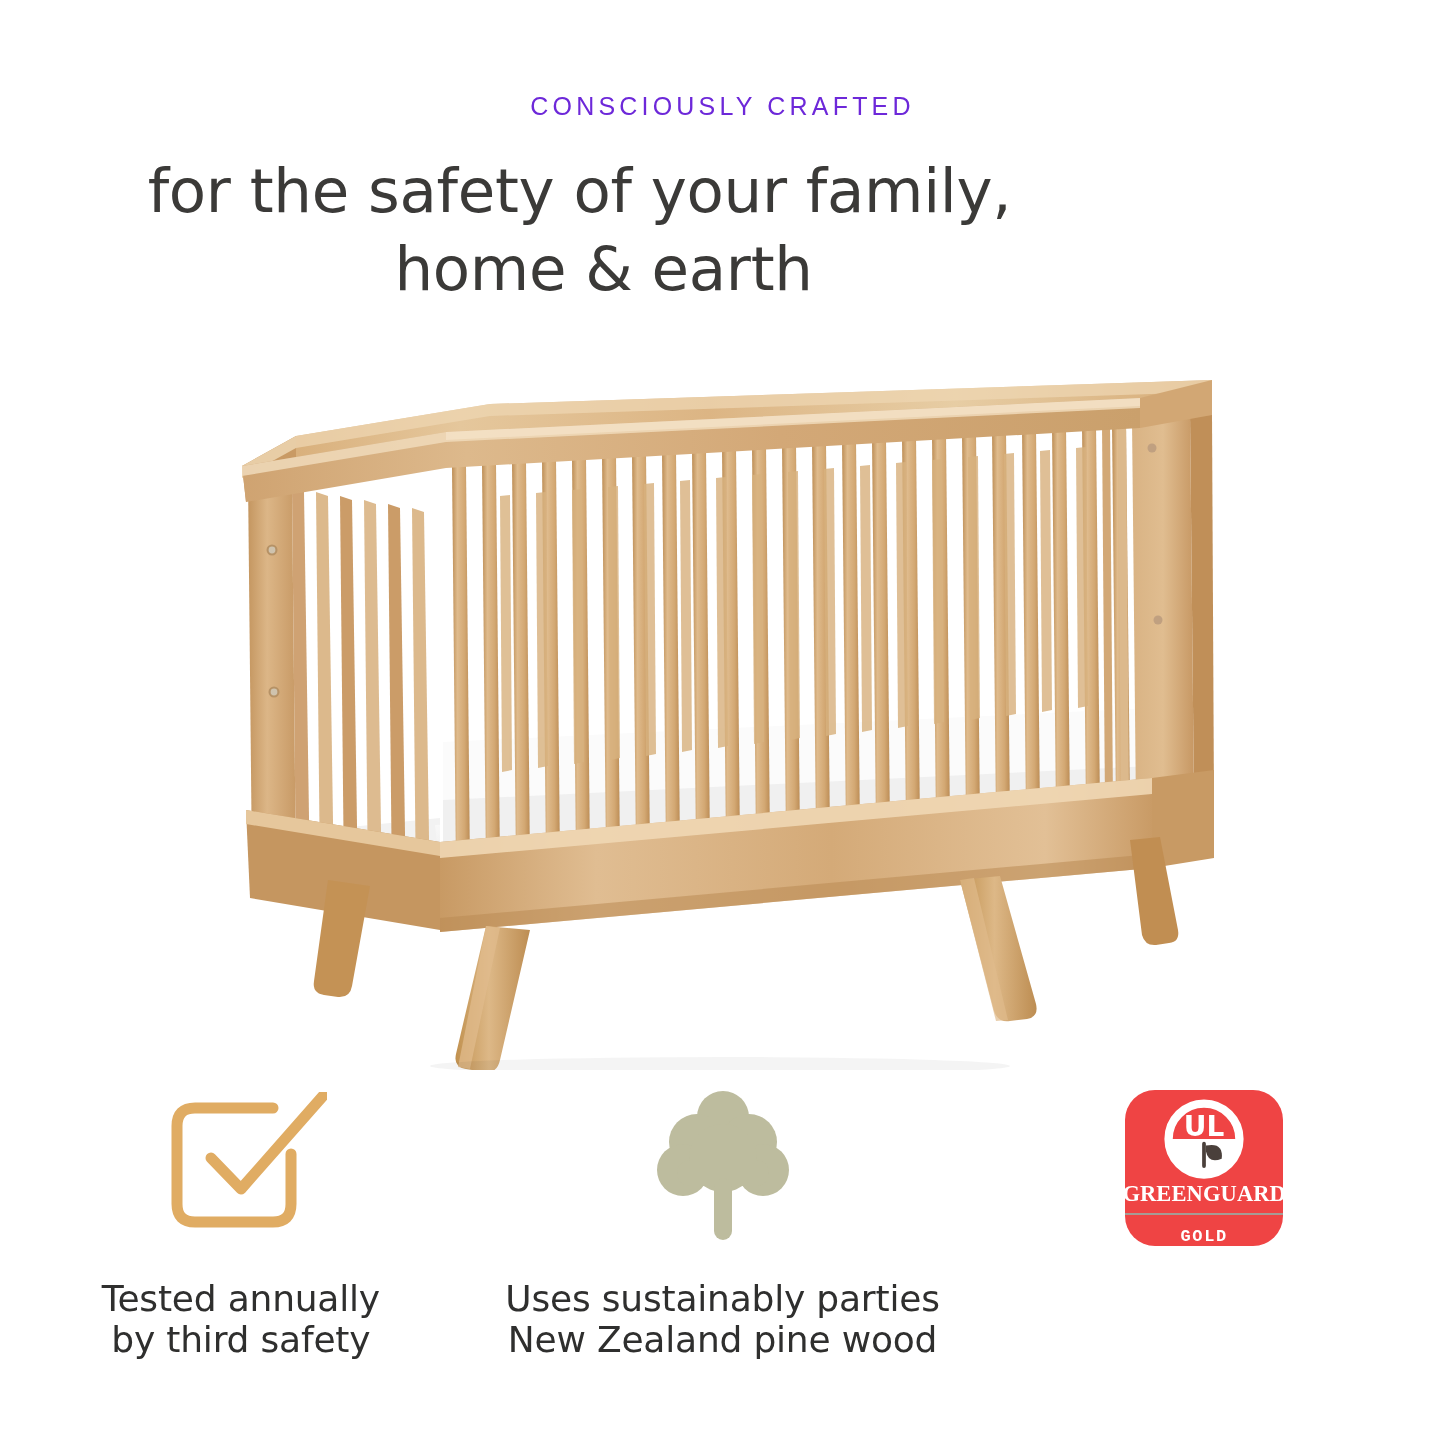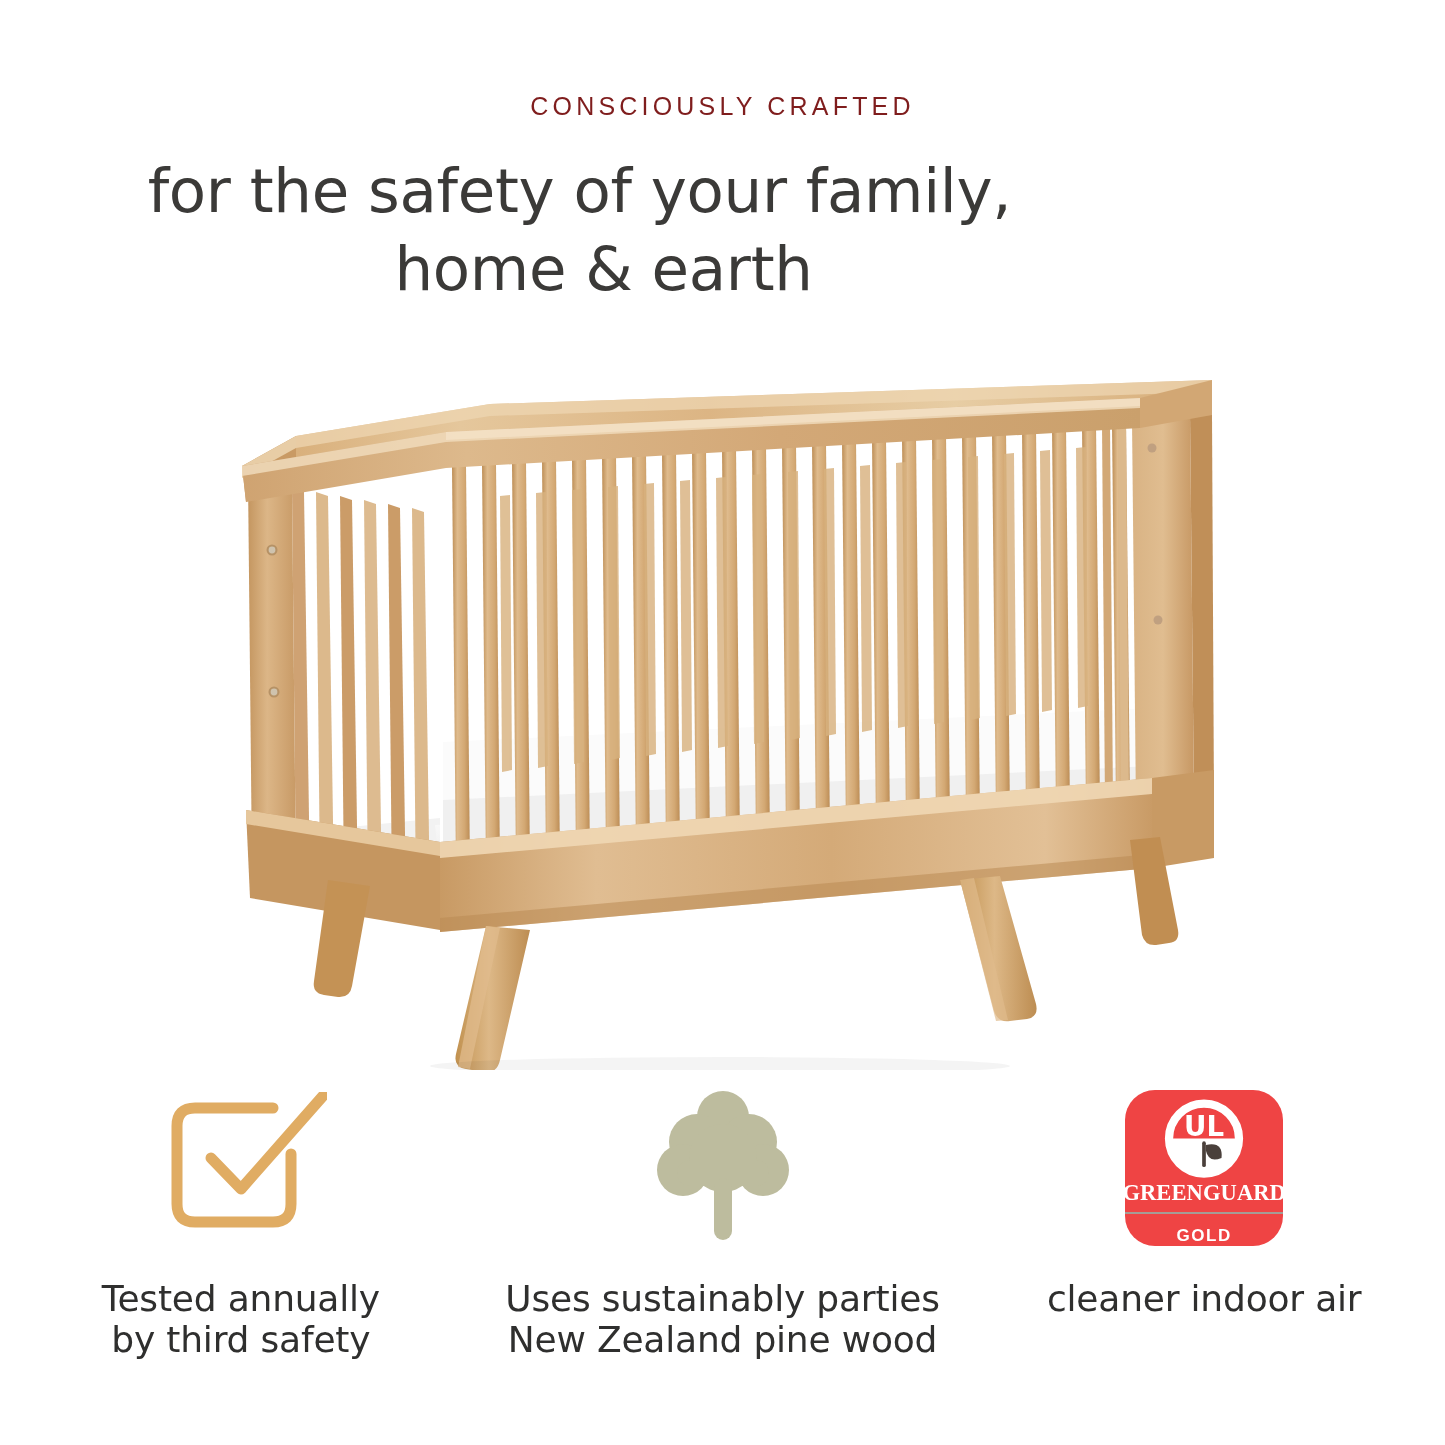--- a/index.html
+++ b/index.html
@@ -18,21 +18,21 @@
   }
 
   
   .eyebrow{
     position:absolute;
     top:92px; left:0; width:1445px;
     text-align:center;
     font-size:25px;
     letter-spacing:4.2px;
     font-weight:400;
-    color:#7f1d1d;
+    color:#6d28d9;
     font-family:"Liberation Sans", sans-serif;
   }
 
   .headline{
     position:absolute;
     top:152px; left:0; width:1159px;
     text-align:center;
     font-size:61px;
     line-height:78px;
     font-weight:400;
@@ -106,21 +106,21 @@
     width:100%;
     height:2px;
     background:#a69b95;
     margin-top:6px;
   }
   .gg-gold{
     color:#ffffff;
     font-size:17px;
     font-weight:bold;
     letter-spacing:1.6px;
-    font-family:Liberation Sans, sans-serif;
+    font-family:Liberation Mono, monospace;
     margin-top:12px;
   }
 </style>
 </head>
 <body>
 
 <div id="page">
 
   <div class="eyebrow">CONSCIOUSLY CRAFTED</div>
 
@@ -383,18 +383,17 @@
               <path d="M45 50 Q64 46 62 64 Q48 70 45 56 Z"></path>
             </g>
           </svg>
 
           <div class="gg-word">GREENGUARD</div>
           <div class="gg-rule"></div>
           <div class="gg-gold">GOLD</div>
         </div>
       </div>
       <div class="feat-caption">
-        <span>cleaner indoor air</span>
       </div>
     </div>
 
   </div>
 </div>
 
 </body></html>

